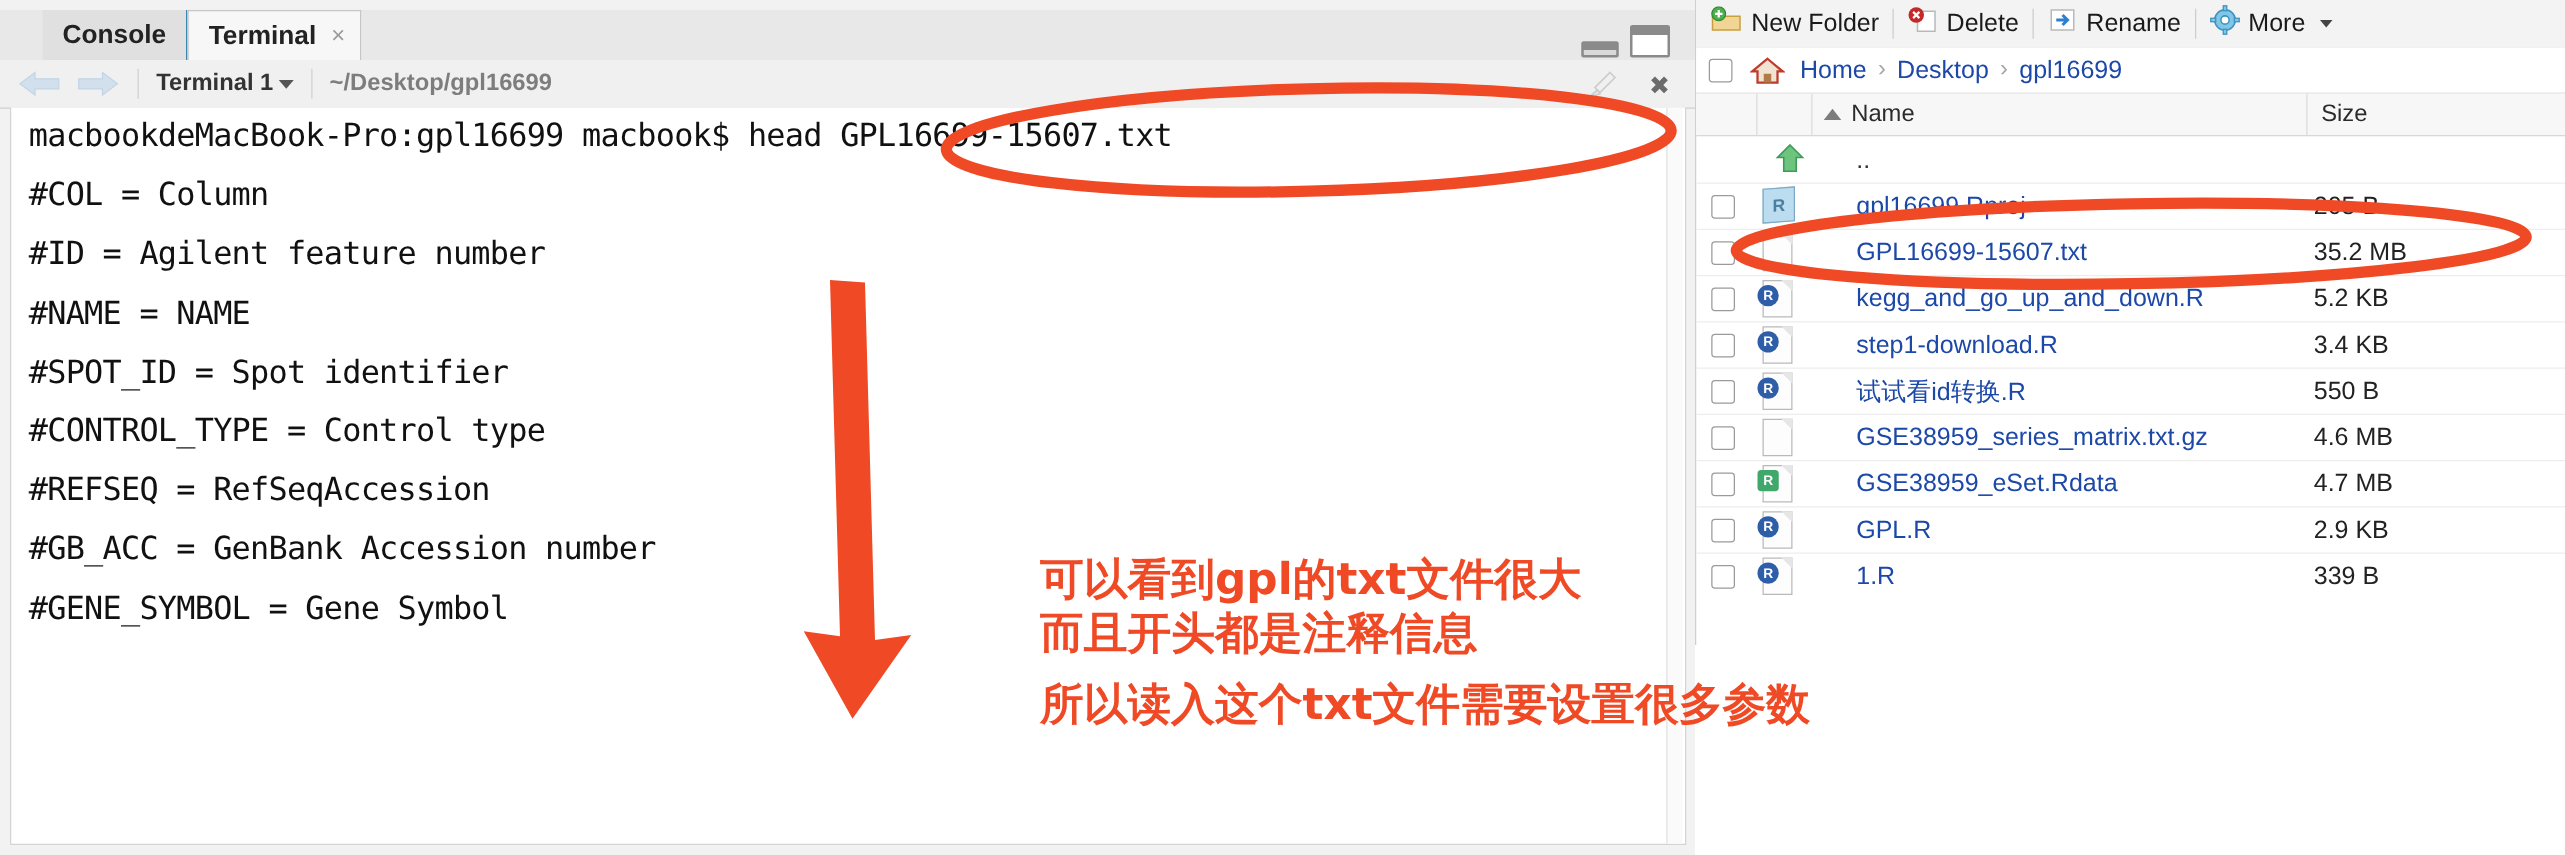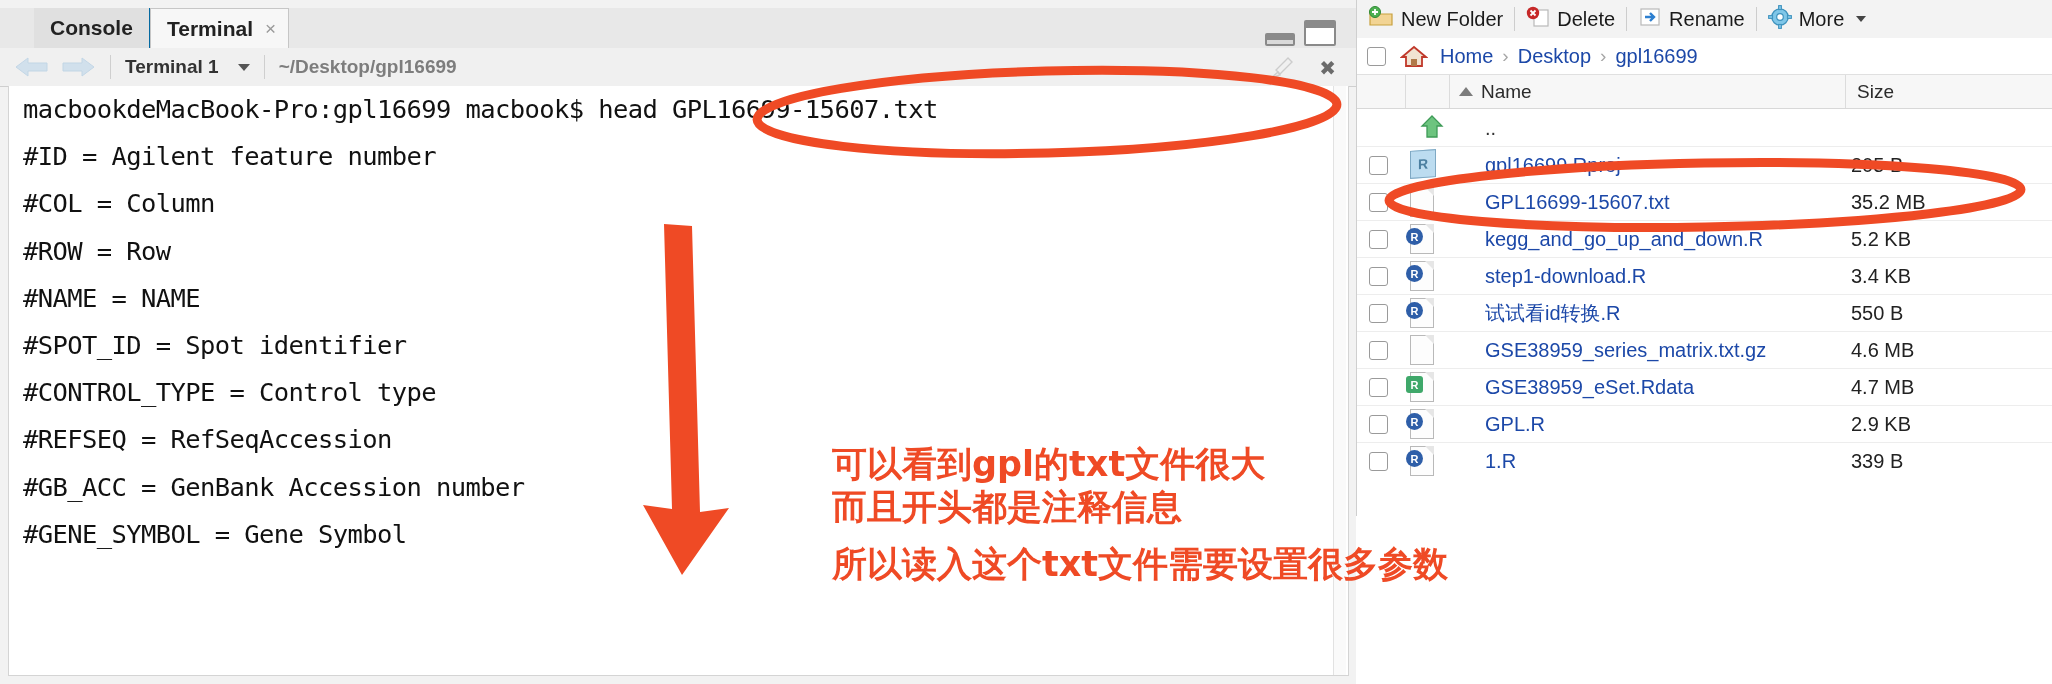--- a/index.html
+++ b/index.html
@@ -62,21 +62,21 @@
     background:#f0f0f0;border-bottom:1px solid #cfcfcf;
     display:flex;align-items:center;
   }
   .navarrow{
     width:36px;height:22px;margin-left:14px;position:relative;
     opacity:.55;
   }
   .navarrow svg{display:block;}
   .vsep{width:1px;height:24px;background:#cfcfcf;margin:0 14px;}
   .termsel{
-    font-size:19px;font-weight:bold;color:#333;display:flex;align-items:center;gap:19px;
+    font-size:19px;font-weight:bold;color:#333;display:flex;align-items:center;gap:4px;
   }
   .caret{
     width:0;height:0;border-left:6px solid transparent;border-right:6px solid transparent;
     border-top:7px solid #555;display:inline-block;
   }
   .termpath{
     font-size:19px;font-weight:bold;color:#7d7d7d;
   }
   .broom{
     position:absolute;right:62px;top:8px;width:26px;height:24px;opacity:.55;
@@ -250,23 +250,22 @@
         <svg width="26" height="24" viewBox="0 0 26 24">
           <path d="M20 2 L24 6 L12 18 L8 14 Z" fill="#f0f0f0" stroke="#b0b0b0" stroke-width="1.4"></path>
           <path d="M10 16 L3 22 L12 19 Z" fill="#e6e6e6" stroke="#b0b0b0" stroke-width="1.4"></path>
         </svg>
       </div>
       <div class="tclose">✖</div>
     </div>
 
     <div id="term-body">
       <div class="term-line">macbookdeMacBook-Pro:gpl16699 macbook$ head GPL16699-15607.txt</div>
+      <div class="term-line">#COL = Column</div>
       <div class="term-line">#ID = Agilent feature number</div>
-      <div class="term-line">#COL = Column</div>
-      <div class="term-line">#ROW = Row</div>
       <div class="term-line">#NAME = NAME</div>
       <div class="term-line">#SPOT_ID = Spot identifier</div>
       <div class="term-line">#CONTROL_TYPE = Control type</div>
       <div class="term-line">#REFSEQ = RefSeqAccession</div>
       <div class="term-line">#GB_ACC = GenBank Accession number</div>
       <div class="term-line">#GENE_SYMBOL = Gene Symbol</div>
       <div id="term-scroll"></div>
     </div>
 
     <div class="anno-cn" style="left:832px;top:443px;">可以看到gpl的txt文件很大</div>

